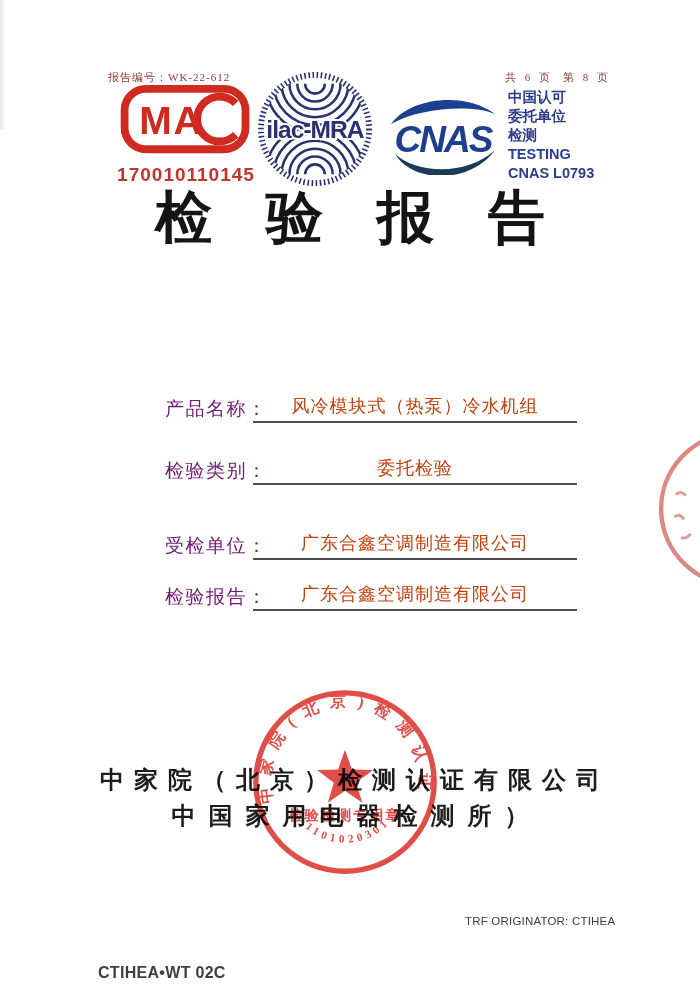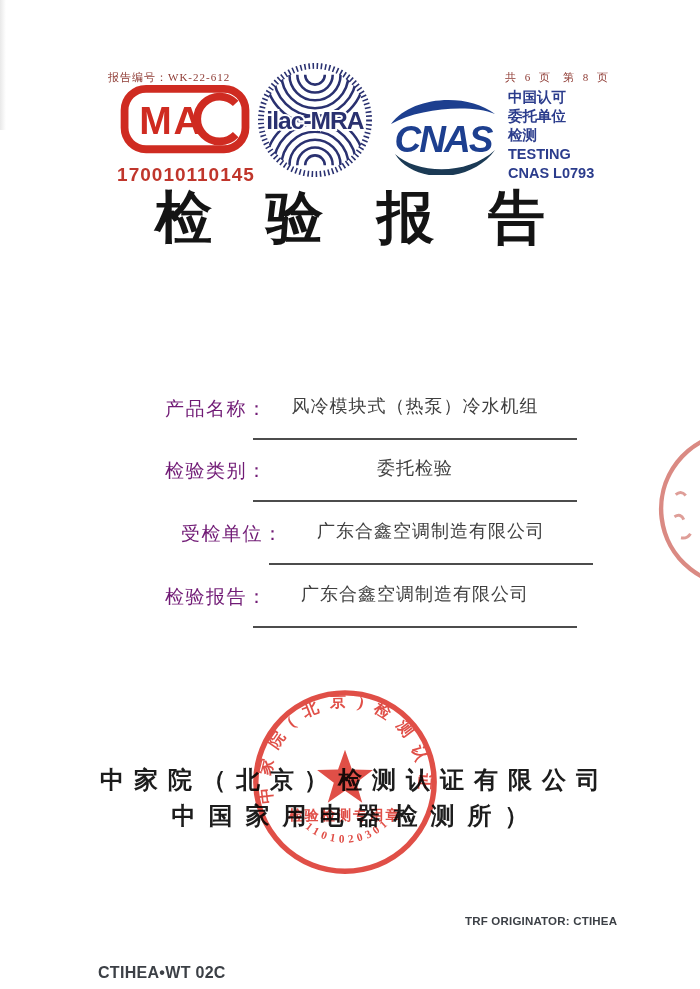--- a/index.html
+++ b/index.html
@@ -10,53 +10,53 @@
   .scan-edge{position:absolute;left:0;top:0;width:6px;height:130px;
     background:linear-gradient(to right,#e9e9e9,#ffffff);}
   
   .hdr{position:absolute;top:44px;font-size:11px;color:#8e3a33;letter-spacing:1px;white-space:nowrap;margin-top:26px;}
   .hdr-left{left:108px;}
   .hdr-right{left:505px;word-spacing:4px;}
   
   .cma-wrap{position:absolute;left:116px;top:80px;width:140px;text-align:center;}
   .cma-number{font-family:"Liberation Sans",sans-serif;font-weight:bold;color:#c0362c;
     font-size:19px;letter-spacing:1px;margin-top:2px;}
-  .ilac-wrap{position:absolute;left:256px;top:61px;width:118px;height:118px;}
+  .ilac-wrap{position:absolute;left:256px;top:70px;width:118px;height:118px;}
   .cnas-wrap{position:absolute;left:383px;top:90px;width:120px;height:85px;}
   .cnas-text{position:absolute;left:508px;top:88px;width:130px;
     font-family:"Liberation Sans",sans-serif;font-weight:bold;color:#2b3c8c;
     font-size:14.5px;line-height:19px;white-space:nowrap;}
   
   .title{position:absolute;top:180px;left:0;width:700px;text-align:center;
     font-size:57px;font-weight:600;color:#141414;letter-spacing:54px;text-indent:54px;}
   
   .fields{position:absolute;left:165px;top:394px;width:412px;}
   .field-row{position:absolute;left:0;width:412px;height:42px;}
   .field-row:nth-of-type(1){top:0;}
   .field-row:nth-of-type(2){top:62px;}
-  .field-row:nth-of-type(3){top:125px;margin-left:16px;}
+  .field-row:nth-of-type(3){top:137px;}
   .field-row:nth-of-type(4){top:188px;}
   .field-label{position:absolute;left:0;top:2px;font-size:19px;letter-spacing:1.5px;color:#701a75;}
   .field-value{position:absolute;left:88px;top:0;width:324px;text-align:center;
-    font-size:18px;letter-spacing:1px;color:#404040;
-    border-bottom:2px solid #4c4c4c;padding-bottom:20px;}
+    font-size:18px;letter-spacing:1px;color:#c2410c;
+    border-bottom:2px solid #4c4c4c;padding-bottom:3px;}
   
   .issuer1{position:absolute;top:764px;left:0;width:700px;text-align:center;
     font-size:24px;font-weight:600;color:#1c1c1c;letter-spacing:10px;text-indent:10px;}
   .issuer2{position:absolute;top:800px;left:0;width:700px;text-align:center;
     font-size:24px;font-weight:600;color:#1c1c1c;letter-spacing:13px;text-indent:13px;}
   
   .seal{position:absolute;left:247px;top:684px;width:196px;height:196px;
     mix-blend-mode:multiply;opacity:.9;}
   .edge-seal{position:absolute;right:-2px;top:426px;width:60px;height:168px;opacity:.85;
     mix-blend-mode:multiply;}
   
   .ft{font-family:"Liberation Sans",sans-serif;color:#3c4046;white-space:nowrap;position:absolute;}
   .ft-left{left:98px;top:964px;font-size:16px;font-weight:bold;letter-spacing:.3px;}
-  .ft-right{left:465px;top:915px;font-size:11.5px;font-weight:bold;letter-spacing:.2px;}
+  .ft-right{left:465px;top:915px;font-size:11.5px;font-weight:normal;letter-spacing:.2px;}
 </style>
 </head>
 <body>
 
 <div class="scan-edge"></div>
 
 <div class="hdr hdr-left"><span>报告编号：</span><span>WK-22-612</span></div>
 <div class="hdr hdr-right">共 6 页　第 8 页</div>
 
 <div class="cma-wrap">

